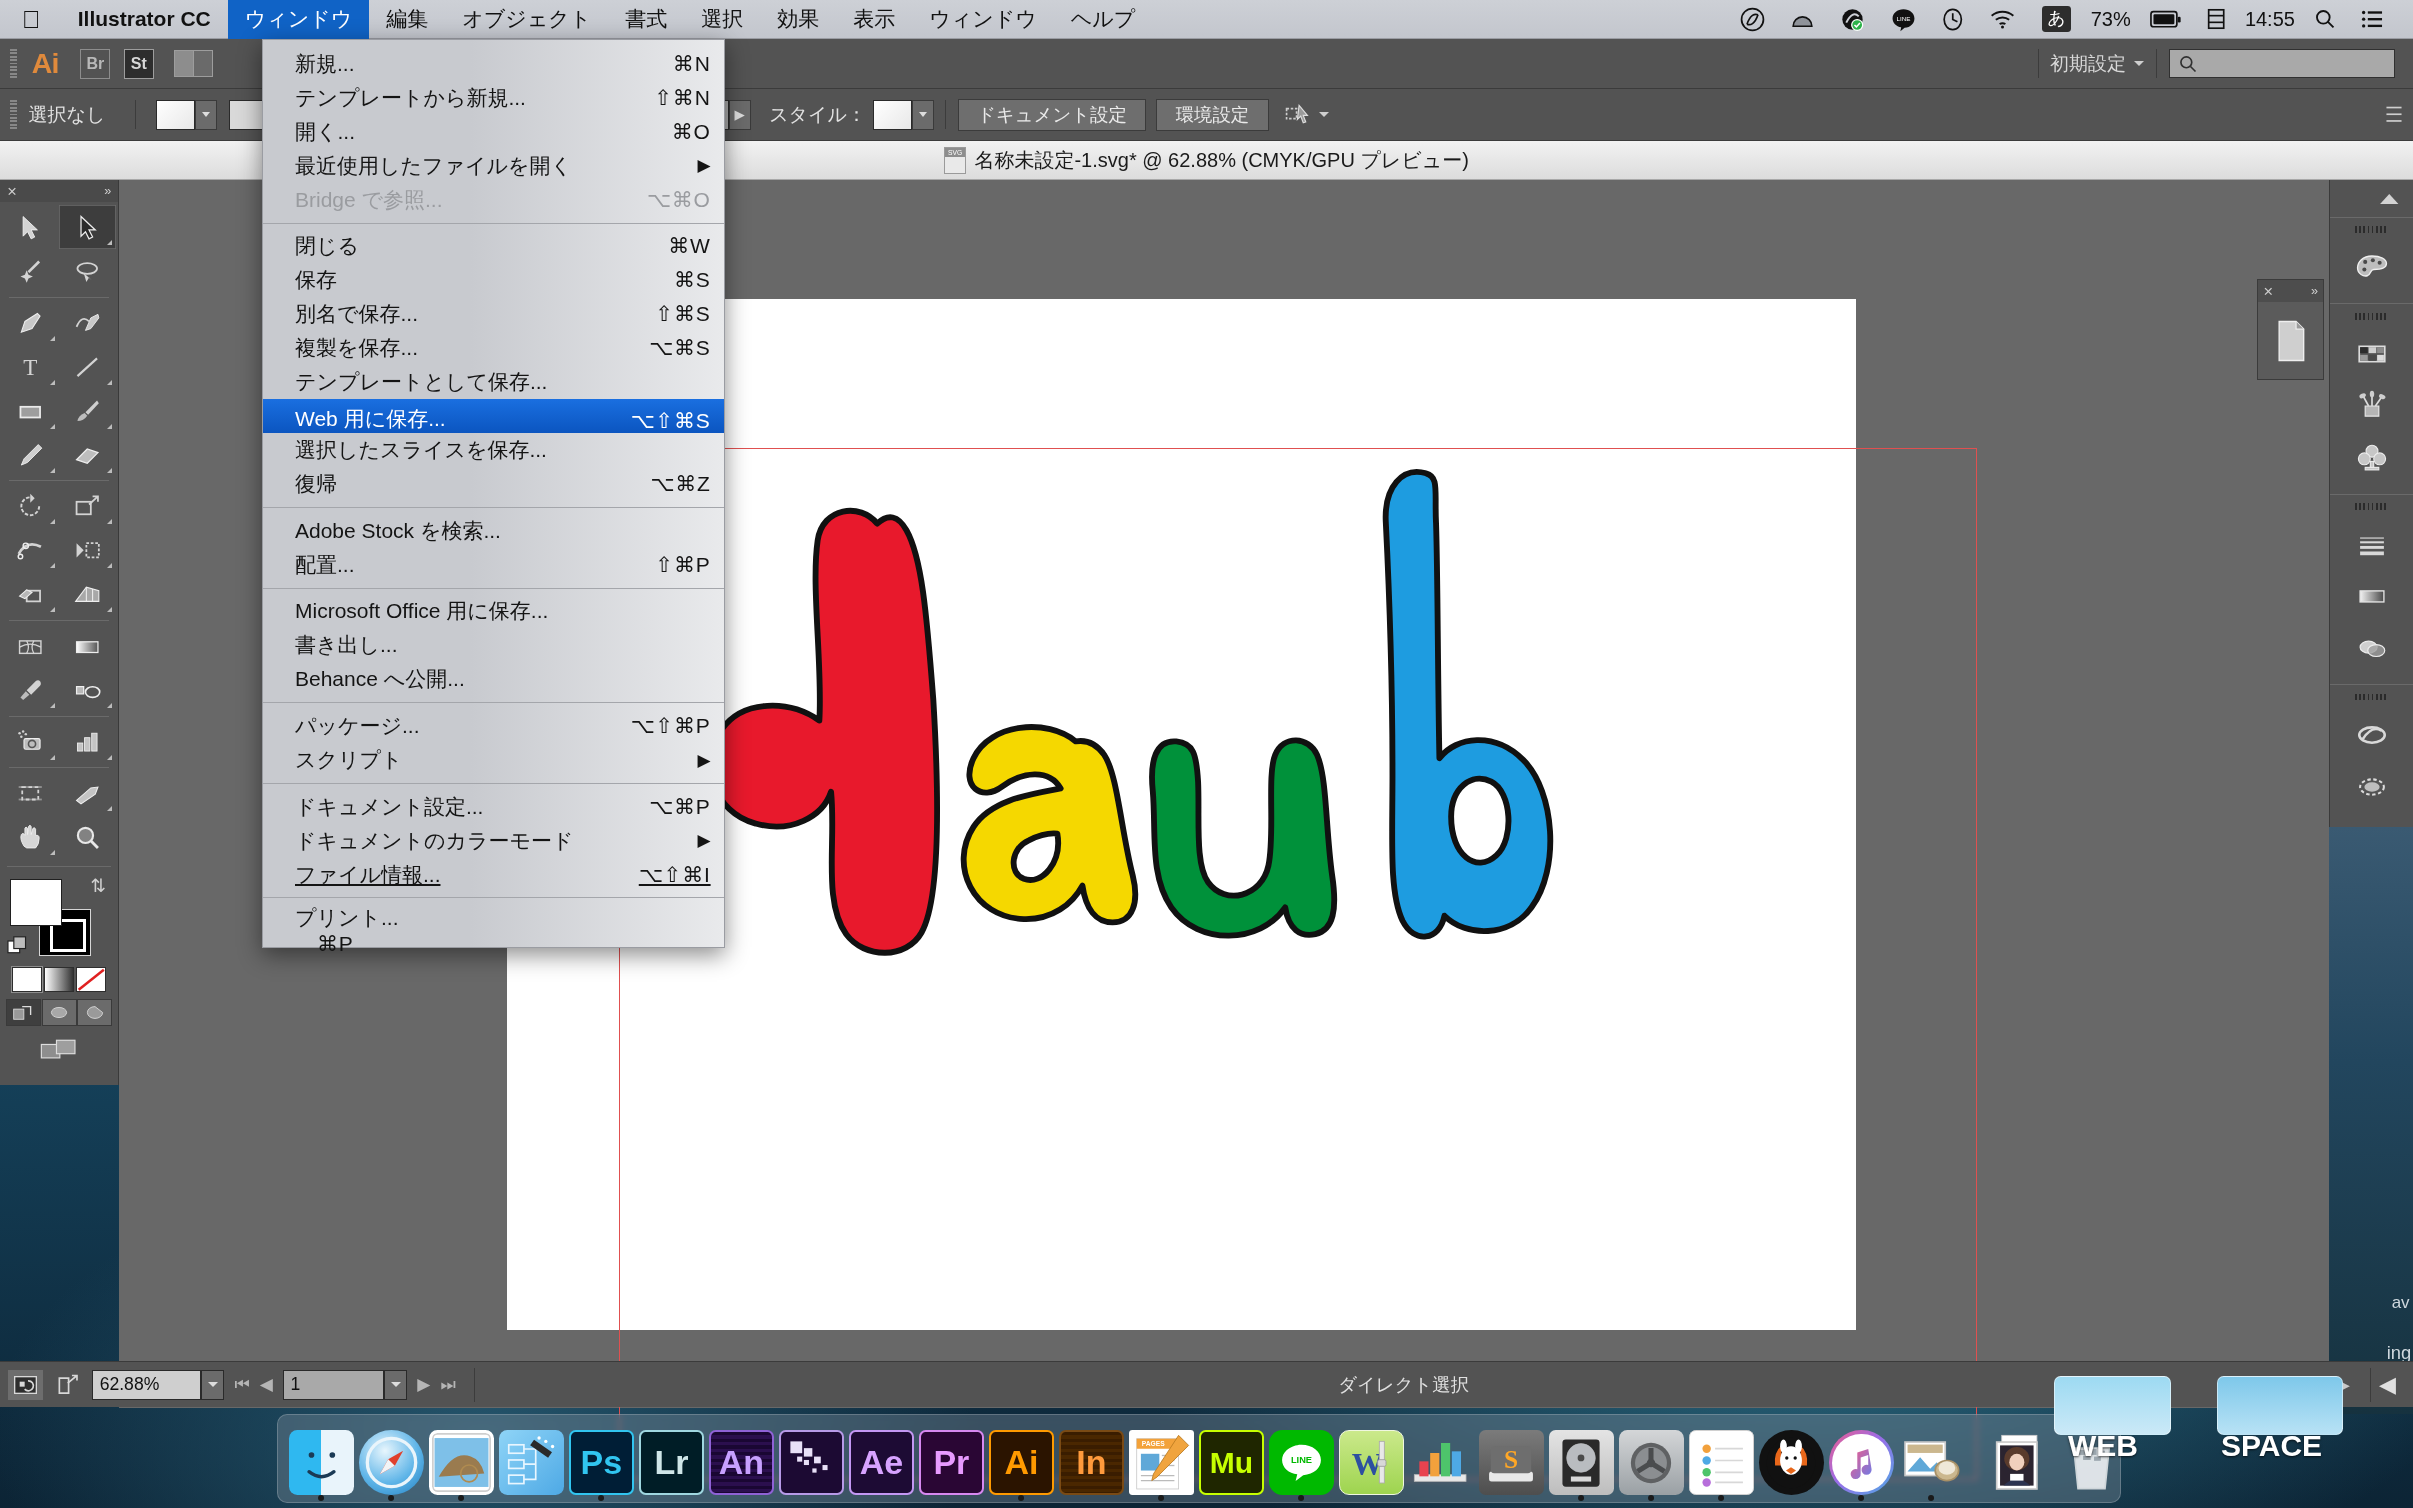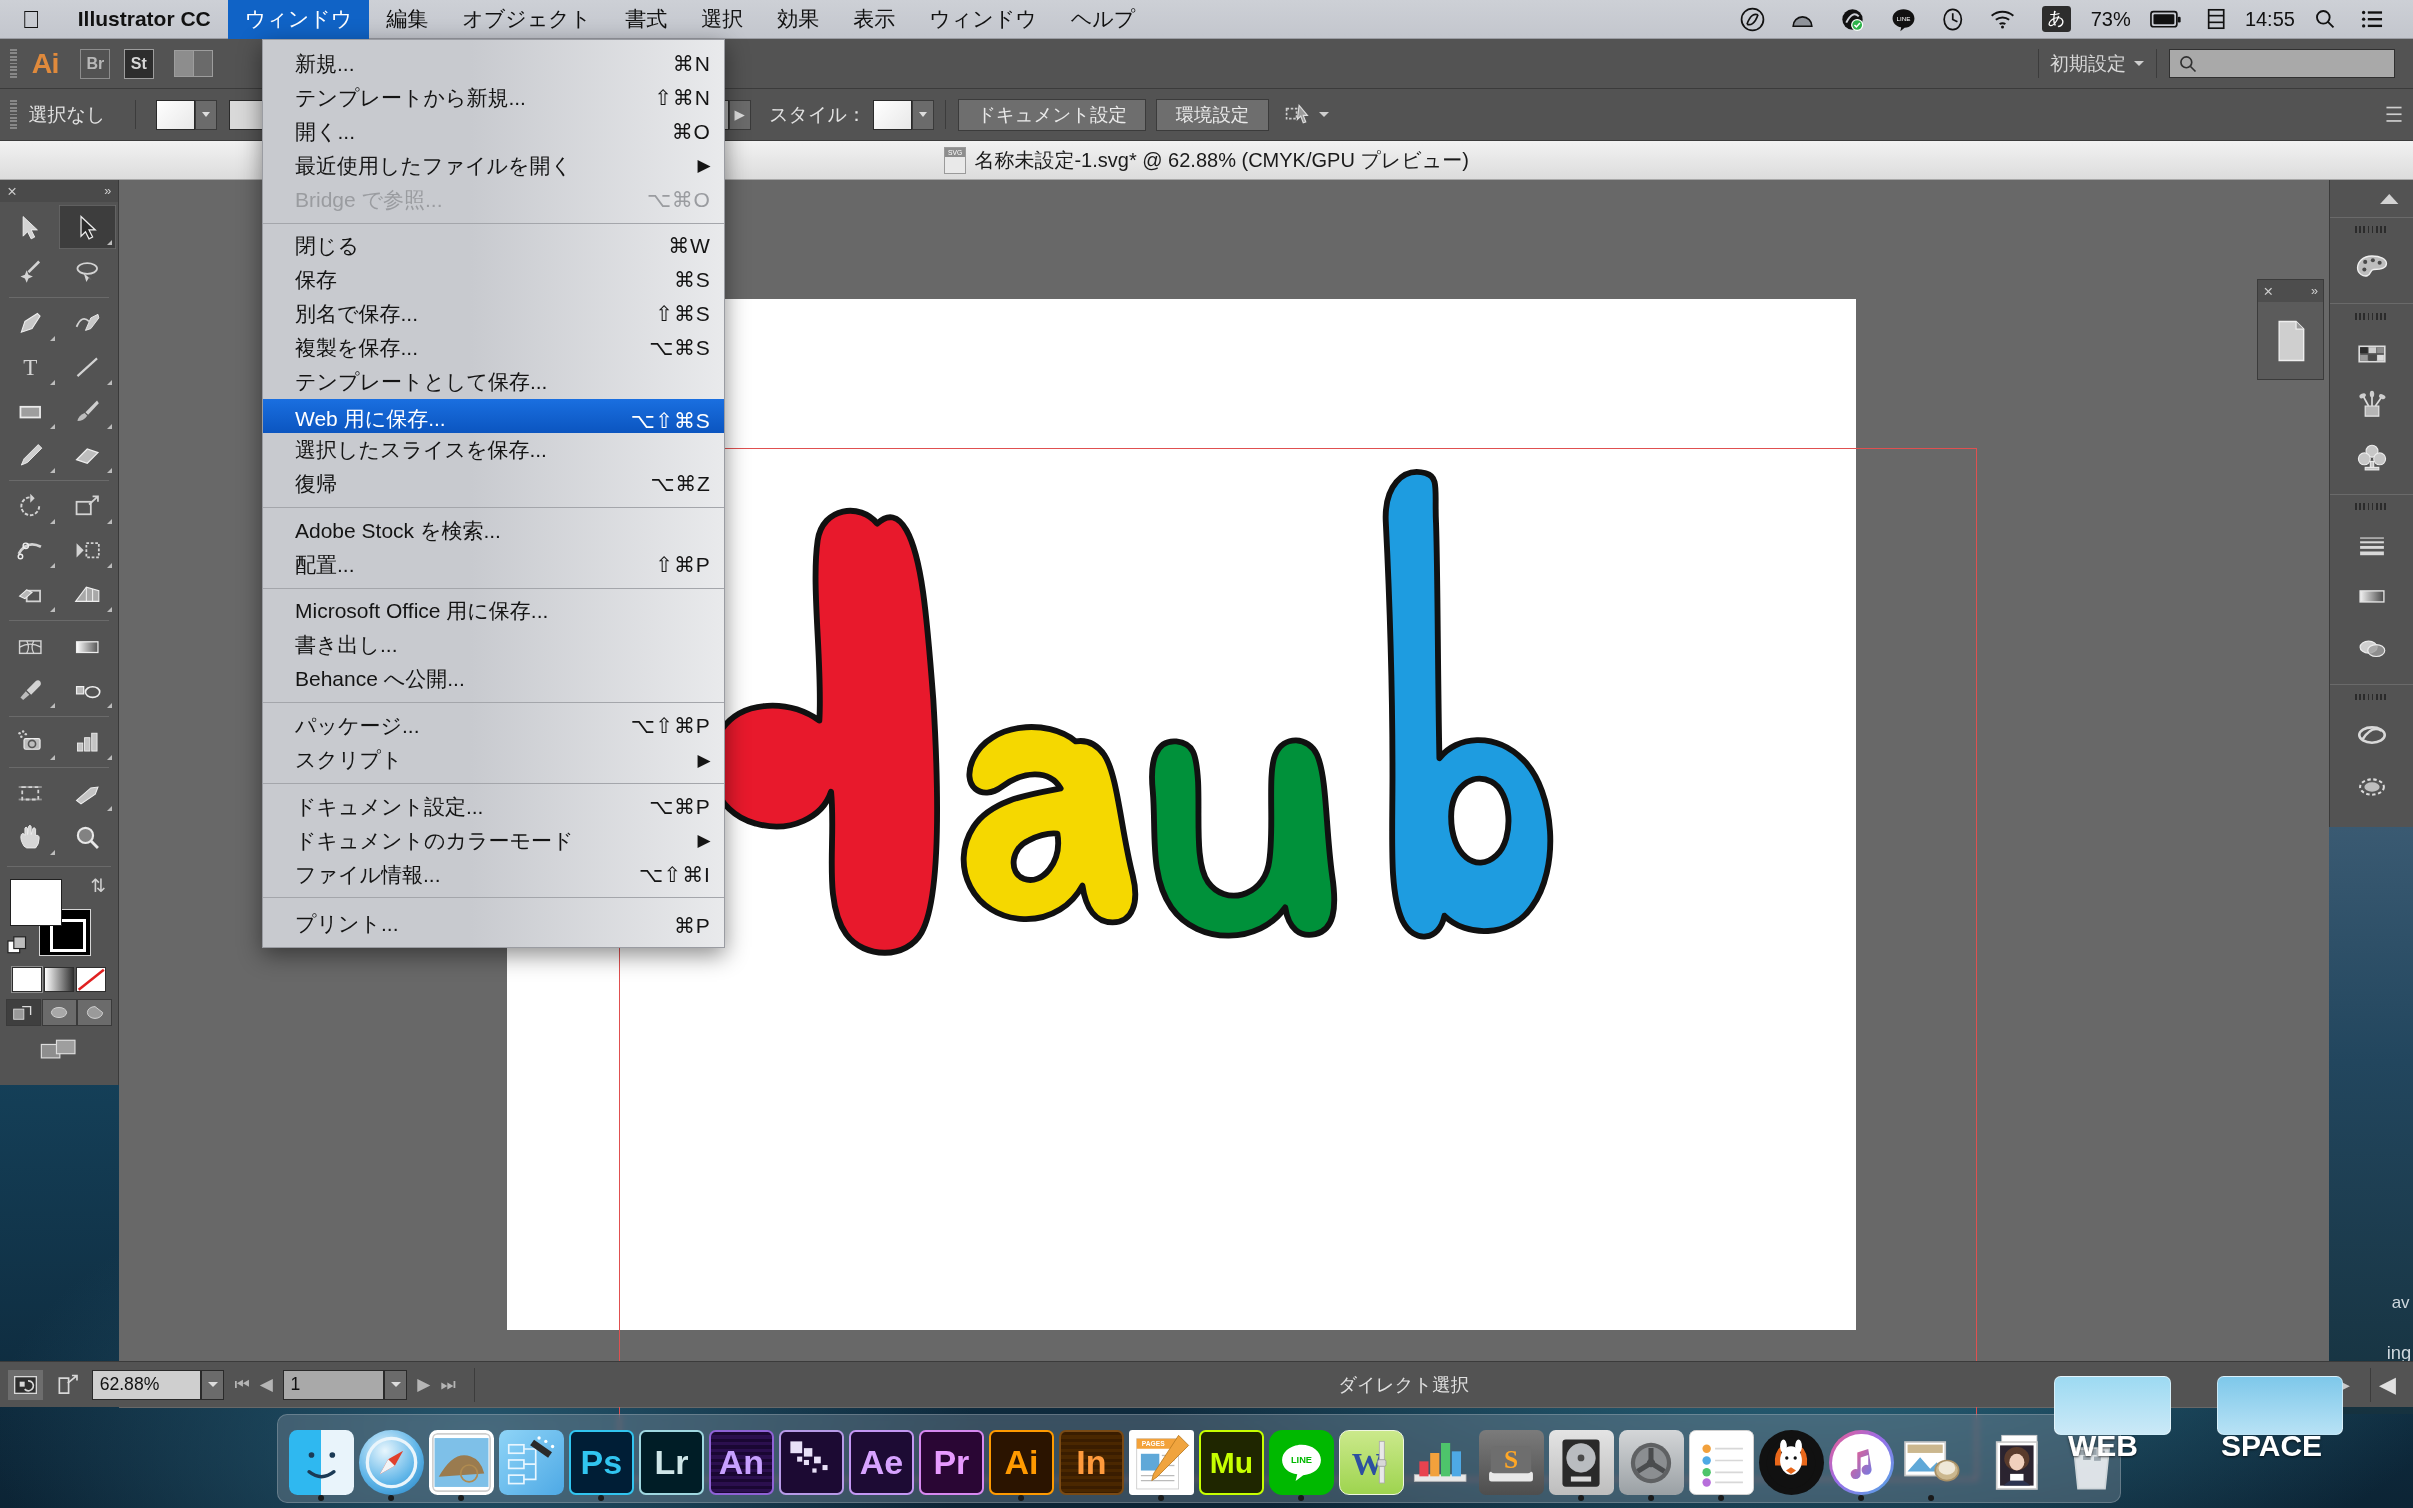--- a/index.html
+++ b/index.html
@@ -1329,27 +1329,27 @@
       <div style="display: flex; align-items: center; height: 34px; padding: 0px 13.4px 0px 32px; font-size: 21px; white-space: nowrap; color: rgb(20, 20, 20);">
         <span>ドキュメント設定...</span>
         <span style="flex: 1 1 0%;"></span>
         <span style="font-size: 21px; padding-left: 22px; letter-spacing: 0.8px;">⌥⌘P</span>
       </div>
       <div style="display: flex; align-items: center; height: 34px; padding: 0px 13.4px 0px 32px; font-size: 21px; white-space: nowrap; color: rgb(20, 20, 20);">
         <span>ドキュメントのカラーモード</span>
         <span style="flex: 1 1 0%;"></span>
         <span style="font-size: 17px; padding-left: 11.7px;">▶</span>
       </div>
-      <div style="display: flex; align-items: center; height: 34px; padding: 0px 13.4px 0px 32px; font-size: 21px; white-space: nowrap; color: rgb(20, 20, 20);">
+      <div style="display: flex; align-items: center; height: 34px; padding: 0px 13.4px 0px 32px; font-size: 21px; white-space: nowrap; color: rgb(20, 20, 20); text-decoration: underline;">
         <span>ファイル情報...</span>
         <span style="flex: 1 1 0%;"></span>
         <span style="font-size: 21px; padding-left: 22px; letter-spacing: 0.8px;">⌥⇧⌘I</span>
       </div>
       <div style="height: 0.8px; background: rgb(164, 166, 171); margin: 5.9px 0px;"></div>
-      <div style="display: flex; align-items: flex-end; height: 34px; padding: 0px 13.4px 0px 32px; font-size: 21px; white-space: nowrap; color: rgb(20, 20, 20);">
+      <div style="display: flex; align-items: flex-start; height: 34px; padding: 0px 13.4px 0px 32px; font-size: 21px; white-space: nowrap; color: rgb(20, 20, 20); flex-direction: column;">
         <span>プリント...</span>
         <span style="flex: 1 1 0%;"></span>
         <span style="font-size: 21px; padding-left: 22px; letter-spacing: 0.8px;">⌘P</span>
       </div>
     </div>
 
 </div>
 
 
 </body></html>

